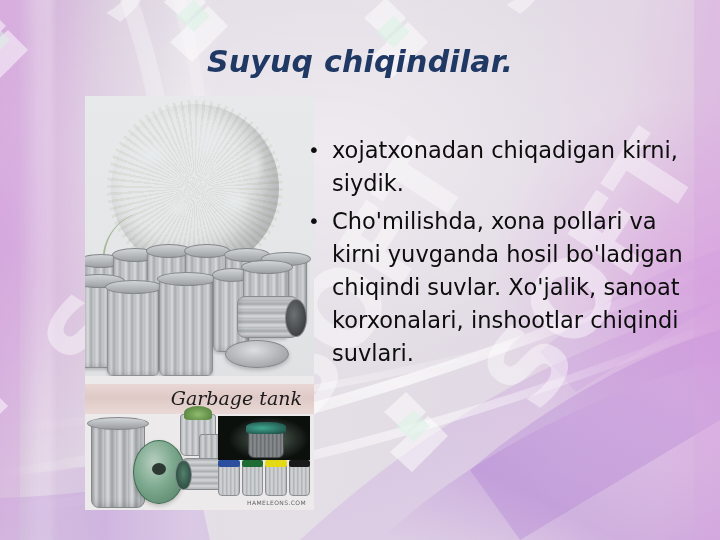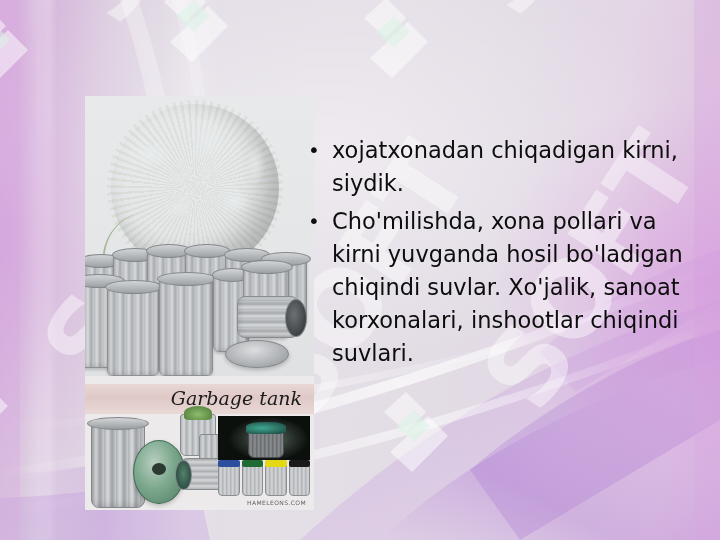--- a/index.html
+++ b/index.html
@@ -515,20 +515,21 @@
           <polygon points="10,70 32,50 52,70 32,90"></polygon>
         </g>
         <g fill="#d9f2e4" opacity=".55">
           <polygon points="16,44 34,28 50,44 34,60"></polygon>
         </g>
       </svg>
       <div class="wm-text">SOFT</div>
     </div>
   </div>
 
+  <div id="title">Suyuq chiqindilar.</div>
 
   <div class="pic" id="pic-globe">
     <div class="globe-bg"></div>
     <div class="moss-fuzz"></div>
     <div class="globe"></div>
     <div class="globe-stalk"></div>
 
     <div class="cans-row">
 
       <div class="can" style="left:-6px;  top:24px; width:40px; height:64px;">

